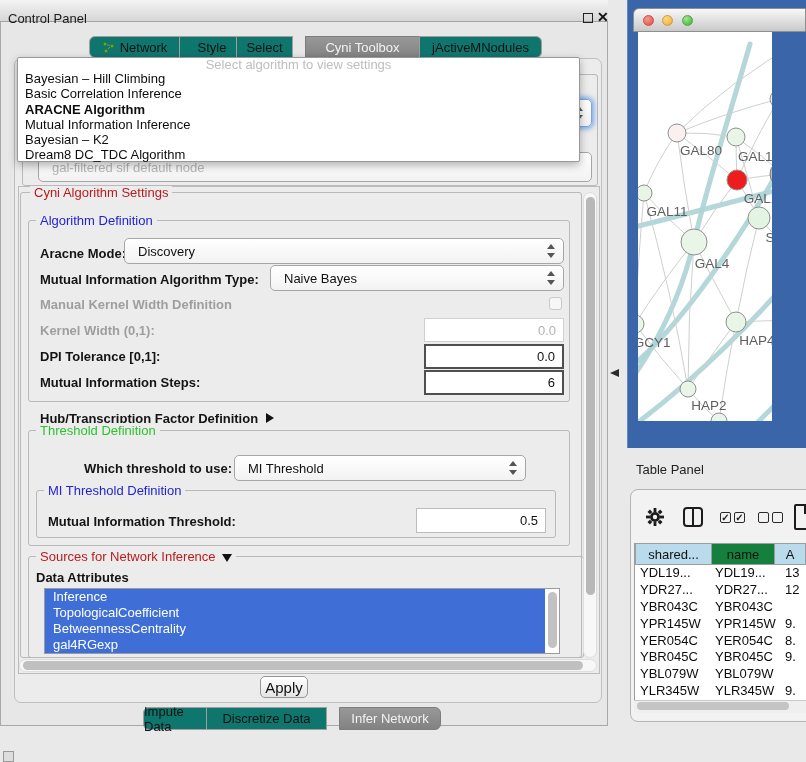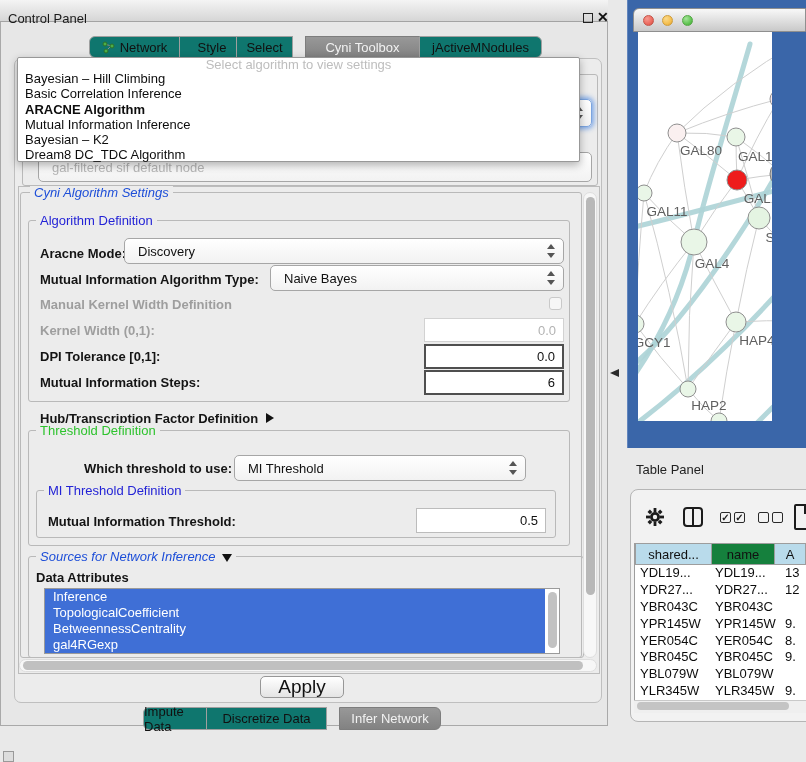--- a/index.html
+++ b/index.html
@@ -25,21 +25,21 @@
   .net-tab-icon { width:13px; height:13px; margin-right:5px; }
 
   
   .tab-panel { left:14px; top:58px; width:588px; height:645px; background:#ececec;
     border:1px solid #bfbfbf; border-radius:7px; }
   .viewport { left:18px; top:186px; width:582px; height:488px; border:1px solid #bcbcbc; background:#ececec; }
 
   
   .groupbox { border:1px solid #b9b9b9; border-radius:3px; }
   .gb-label { position:absolute; background:#ececec; padding:0 4px; font-size:13px; white-space:nowrap; }
-  .gb-blue { color:#2323d6; } .gb-green { color:#2ec32e; } .gb-dark { color:#1d4ed8;font-style:italic; }
+  .gb-blue { color:#2323d6; } .gb-green { color:#2ec32e; } .gb-dark { color:#b91c1c; }
 
   .lbl { position:absolute; font-weight:bold; font-size:13px; color:#141414; white-space:nowrap; }
   .lbl.disabled { color:#9e9e9e; }
 
   
   .combo { position:absolute; background:linear-gradient(#ffffff,#f2f2f2); border:1px solid #a6a6a6;
     border-radius:5px; display:flex; align-items:center; padding:0 22px 0 13px; font-size:13px; color:#111; }
   .combo .arrows { position:absolute; right:8px; top:50%; transform:translateY(-50%); width:9px; height:14px; }
   .combo .arrows:before { content:""; position:absolute; left:1px; top:0;
     border-left:4px solid transparent; border-right:4px solid transparent; border-bottom:5px solid #555; }
@@ -78,22 +78,22 @@
   .list-item { height:16px; line-height:16px; background:#3f6fd6; color:#fff; padding-left:8px; font-size:13px; }
   .list-thumb { left:548px; top:592px; width:9px; height:56px; background:#c2c2c2; border-radius:5px; z-index:21; }
 
   
   .vtrack { left:583px; top:192px; width:14px; height:466px; background:#f7f7f7; border:1px solid #dedede; border-radius:7px; }
   .vthumb { left:586px; top:197px; width:9px; height:398px; background:#b8b8b8; border-radius:5px; }
   .htrack { left:19px; top:659px; width:578px; height:13px; background:#f7f7f7; border:1px solid #dedede; border-radius:7px; }
   .hthumb { left:23px; top:661px; width:560px; height:9px; background:#c0c0c0; border-radius:5px; }
 
   
-  .apply-btn { left:260px; top:676px; width:84px; height:22px; border:1px solid #979797; border-radius:5px;
-    background:linear-gradient(#ffffff,#e4e4e4); display:flex; align-items:center; justify-content:center; font-size:19px; }
+  .apply-btn { left:260px; top:676px; width:48px; height:22px; border:1px solid #979797; border-radius:5px;
+    background:linear-gradient(#ffffff,#e4e4e4); display:flex; align-items:center; justify-content:center; font-size:15px; }
 
   
   .net-window { left:627px; top:0; width:179px; height:448px; background:#3a66a9; border-left:1px solid #63X; border-left:1px solid #6285bd; }
   .net-titlebar { left:633px; top:8px; width:173px; height:24px; background:linear-gradient(#f8f8f8,#c9c9c9);
     border:1px solid #8f8f8f; border-radius:6px 0 0 0; }
   .light { position:absolute; width:11px; height:11px; border-radius:50%; top:15px; }
   .net-canvas { left:638px; top:32px; width:134px; height:389px; background:#fff; overflow:hidden; }
   .edge { fill:none; stroke:#cfcfcf; stroke-width:1; }
   .edge.thick { stroke:#aed4d7; stroke-width:5; opacity:.92; stroke-linecap:round; }
   .nlabel { font-family:"Liberation Sans", sans-serif; font-size:13.5px; fill:#5f5f5f; text-anchor:middle; }

